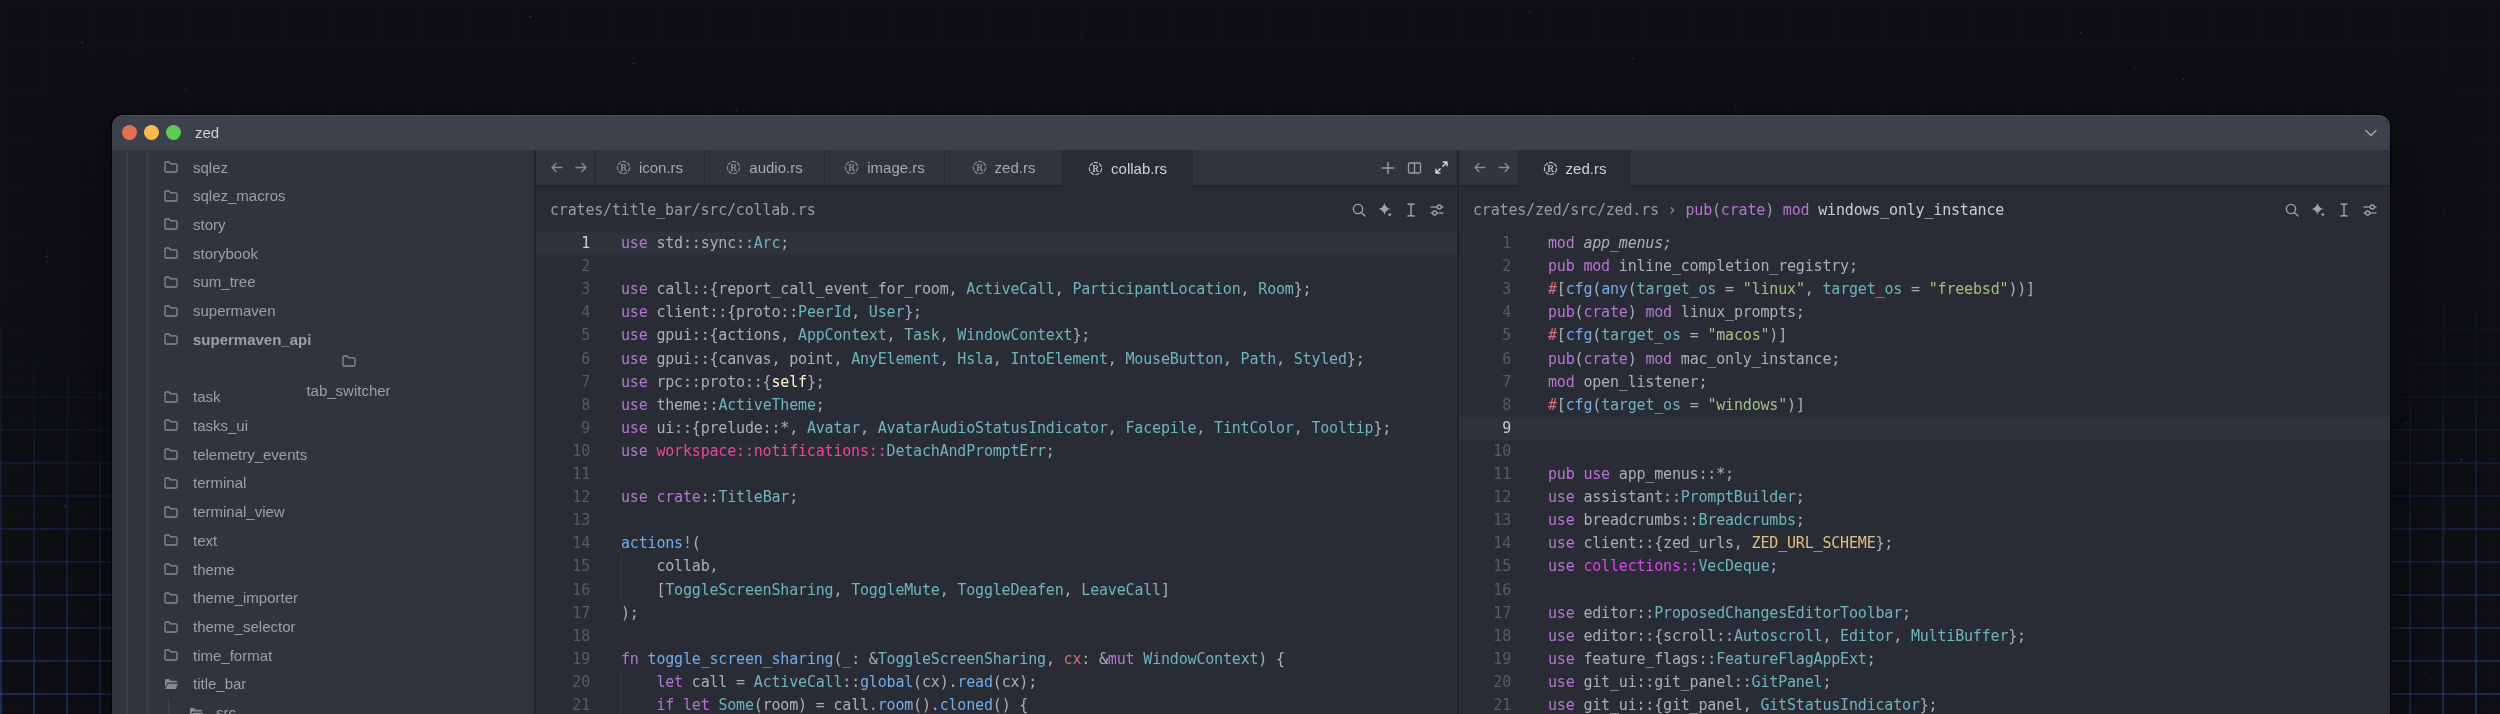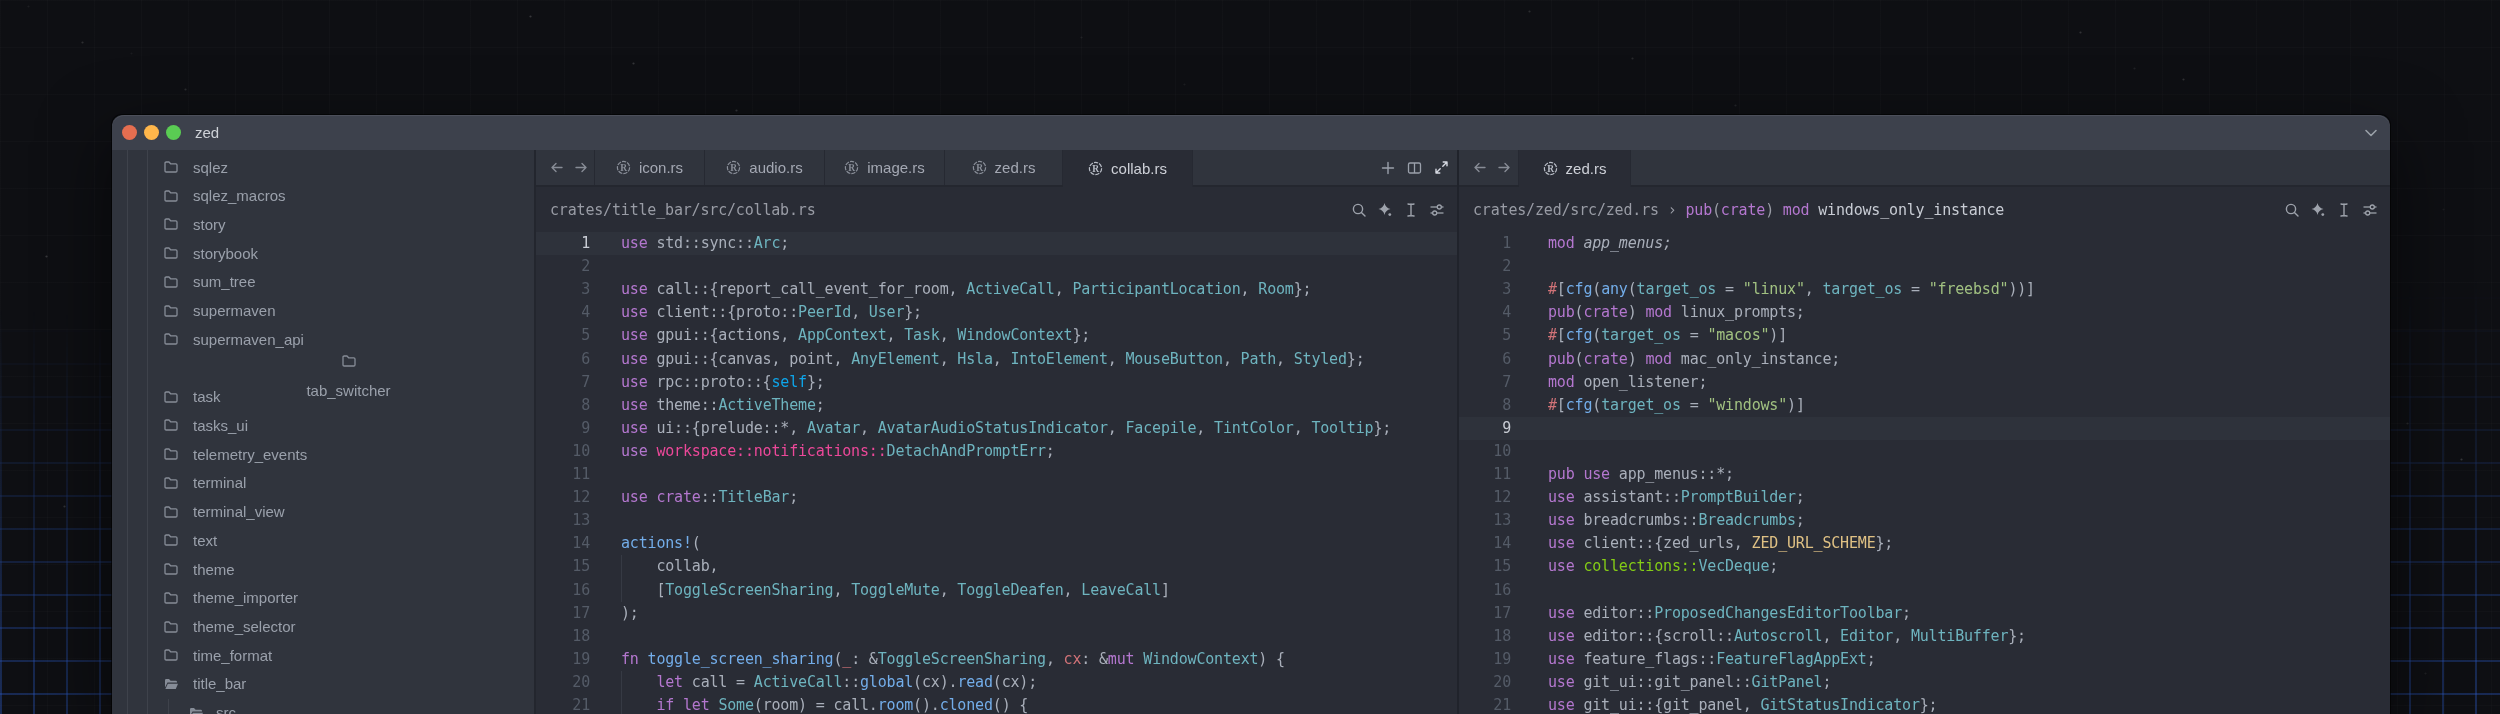--- a/index.html
+++ b/index.html
@@ -138,21 +138,21 @@
             <span>sum_tree</span>
           </div>
           <div class="tree-row" style="top: 146.1px;">
             <span class="ficon">
               <svg width="16" height="14" viewBox="0 0 16 14">
                 <path d="M2 3.2 Q2 2 3.2 2 H6 L7.6 3.8 H12.8 Q14 3.8 14 5 V10.8 Q14 12 12.8 12 H3.2 Q2 12 2 10.8 Z" fill="none" stroke="currentColor" stroke-width="1.3" stroke-linejoin="round"></path>
               </svg>
             </span>
             <span>supermaven</span>
           </div>
-          <div class="tree-row" style="top: 174.82px;">
+          <div class="tree-row" style="top: 174.82px; font-weight: bold;">
             <span class="ficon">
               <svg width="16" height="14" viewBox="0 0 16 14">
                 <path d="M2 3.2 Q2 2 3.2 2 H6 L7.6 3.8 H12.8 Q14 3.8 14 5 V10.8 Q14 12 12.8 12 H3.2 Q2 12 2 10.8 Z" fill="none" stroke="currentColor" stroke-width="1.3" stroke-linejoin="round"></path>
               </svg>
             </span>
             <span>supermaven_api</span>
           </div>
           <div class="tree-row" style="top: 203.54px; flex-direction: column;">
             <span class="ficon">
               <svg width="16" height="14" viewBox="0 0 16 14">
@@ -381,21 +381,21 @@
           <div class="cl" style="top: 23.1px; left: 85px;"></div>
           <div class="gut" style="top: 46.2px; width: 54px;">3</div>
           <div class="cl" style="top: 46.2px; left: 85px;"><span style="color: rgb(180, 119, 207);">use </span><span style="color: rgb(169, 175, 186);">call::{report_call_event_for_room, </span><span style="color: rgb(110, 180, 191);">ActiveCall</span><span style="color: rgb(169, 175, 186);">, </span><span style="color: rgb(110, 180, 191);">ParticipantLocation</span><span style="color: rgb(169, 175, 186);">, </span><span style="color: rgb(110, 180, 191);">Room</span><span style="color: rgb(169, 175, 186);">};</span></div>
           <div class="gut" style="top: 69.3px; width: 54px;">4</div>
           <div class="cl" style="top: 69.3px; left: 85px;"><span style="color: rgb(180, 119, 207);">use </span><span style="color: rgb(169, 175, 186);">client::{proto::</span><span style="color: rgb(110, 180, 191);">PeerId</span><span style="color: rgb(169, 175, 186);">, </span><span style="color: rgb(110, 180, 191);">User</span><span style="color: rgb(169, 175, 186);">};</span></div>
           <div class="gut" style="top: 92.4px; width: 54px;">5</div>
           <div class="cl" style="top: 92.4px; left: 85px;"><span style="color: rgb(180, 119, 207);">use </span><span style="color: rgb(169, 175, 186);">gpui::{actions, </span><span style="color: rgb(110, 180, 191);">AppContext</span><span style="color: rgb(169, 175, 186);">, </span><span style="color: rgb(110, 180, 191);">Task</span><span style="color: rgb(169, 175, 186);">, </span><span style="color: rgb(110, 180, 191);">WindowContext</span><span style="color: rgb(169, 175, 186);">};</span></div>
           <div class="gut" style="top: 115.5px; width: 54px;">6</div>
           <div class="cl" style="top: 115.5px; left: 85px;"><span style="color: rgb(180, 119, 207);">use </span><span style="color: rgb(169, 175, 186);">gpui::{canvas, point, </span><span style="color: rgb(110, 180, 191);">AnyElement</span><span style="color: rgb(169, 175, 186);">, </span><span style="color: rgb(110, 180, 191);">Hsla</span><span style="color: rgb(169, 175, 186);">, </span><span style="color: rgb(110, 180, 191);">IntoElement</span><span style="color: rgb(169, 175, 186);">, </span><span style="color: rgb(110, 180, 191);">MouseButton</span><span style="color: rgb(169, 175, 186);">, </span><span style="color: rgb(110, 180, 191);">Path</span><span style="color: rgb(169, 175, 186);">, </span><span style="color: rgb(110, 180, 191);">Styled</span><span style="color: rgb(169, 175, 186);">};</span></div>
           <div class="gut" style="top: 138.6px; width: 54px;">7</div>
-          <div class="cl" style="top: 138.6px; left: 85px;"><span style="color: rgb(180, 119, 207);">use </span><span style="color: rgb(169, 175, 186);">rpc::proto::{</span><span style="color: #0ea5e9;">self</span><span style="color: rgb(169, 175, 186);">};</span></div>
+          <div class="cl" style="top: 138.6px; left: 85px;"><span style="color: rgb(180, 119, 207);">use </span><span style="color: rgb(169, 175, 186);">rpc::proto::{</span><span style="color: #fef9c3;">self</span><span style="color: rgb(169, 175, 186);">};</span></div>
           <div class="gut" style="top: 161.7px; width: 54px;">8</div>
           <div class="cl" style="top: 161.7px; left: 85px;"><span style="color: rgb(180, 119, 207);">use </span><span style="color: rgb(169, 175, 186);">theme::</span><span style="color: rgb(110, 180, 191);">ActiveTheme</span><span style="color: rgb(169, 175, 186);">;</span></div>
           <div class="gut" style="top: 184.8px; width: 54px;">9</div>
           <div class="cl" style="top: 184.8px; left: 85px;"><span style="color: rgb(180, 119, 207);">use </span><span style="color: rgb(169, 175, 186);">ui::{prelude::*, </span><span style="color: rgb(110, 180, 191);">Avatar</span><span style="color: rgb(169, 175, 186);">, </span><span style="color: rgb(110, 180, 191);">AvatarAudioStatusIndicator</span><span style="color: rgb(169, 175, 186);">, </span><span style="color: rgb(110, 180, 191);">Facepile</span><span style="color: rgb(169, 175, 186);">, </span><span style="color: rgb(110, 180, 191);">TintColor</span><span style="color: rgb(169, 175, 186);">, </span><span style="color: rgb(110, 180, 191);">Tooltip</span><span style="color: rgb(169, 175, 186);">};</span></div>
           <div class="gut" style="top: 207.9px; width: 54px;">10</div>
           <div class="cl" style="top: 207.9px; left: 85px;"><span style="color: rgb(180, 119, 207);">use </span><span style="color: #ec4899;">workspace::notifications::</span><span style="color: rgb(110, 180, 191);">DetachAndPromptErr</span><span style="color: rgb(169, 175, 186);">;</span></div>
           <div class="gut" style="top: 231px; width: 54px;">11</div>
           <div class="cl" style="top: 231px; left: 85px;"></div>
           <div class="gut" style="top: 254.1px; width: 54px;">12</div>
           <div class="cl" style="top: 254.1px; left: 85px;"><span style="color: rgb(180, 119, 207);">use </span><span style="color: rgb(180, 119, 207);">crate</span><span style="color: rgb(169, 175, 186);">::</span><span style="color: rgb(110, 180, 191);">TitleBar</span><span style="color: rgb(169, 175, 186);">;</span></div>
@@ -473,20 +473,21 @@
                 <circle cx="5.7" cy="11" r="2" fill="#292c35" stroke="currentColor" stroke-width="1.3"></circle>
               </svg>
             </span>
           </div>
         </div>
         <div class="editor">
           <div class="curline" style="top: 184.8px;"></div>
           <div class="gut" style="top: 0px; width: 52px;">1</div>
           <div class="cl" style="top: 0px; left: 89px;"><span style="color: rgb(180, 119, 207);">mod </span><span style="color: rgb(169, 175, 186); font-style: italic;">app_menus;</span></div>
           <div class="gut" style="top: 23.1px; width: 52px;">2</div>
+          <div class="cl" style="top: 23.1px; left: 89px;"><span style="color: rgb(180, 119, 207);">pub mod </span><span style="color: rgb(169, 175, 186);">inline_completion_registry;</span></div>
           <div class="gut" style="top: 46.2px; width: 52px;">3</div>
           <div class="cl" style="top: 46.2px; left: 89px;"><span style="color: rgb(208, 114, 119);">#</span><span style="color: rgb(169, 175, 186);">[</span><span style="color: rgb(115, 173, 233);">cfg</span><span style="color: rgb(169, 175, 186);">(</span><span style="color: rgb(115, 173, 233);">any</span><span style="color: rgb(169, 175, 186);">(</span><span style="color: rgb(110, 180, 191);">target_os</span><span style="color: rgb(169, 175, 186);"> = </span><span style="color: rgb(161, 193, 129);">"linux"</span><span style="color: rgb(169, 175, 186);">, </span><span style="color: rgb(110, 180, 191);">target_os</span><span style="color: rgb(169, 175, 186);"> = </span><span style="color: rgb(161, 193, 129);">"freebsd"</span><span style="color: rgb(169, 175, 186);">))]</span></div>
           <div class="gut" style="top: 69.3px; width: 52px;">4</div>
           <div class="cl" style="top: 69.3px; left: 89px;"><span style="color: rgb(180, 119, 207);">pub</span><span style="color: rgb(169, 175, 186);">(</span><span style="color: rgb(180, 119, 207);">crate</span><span style="color: rgb(169, 175, 186);">) </span><span style="color: rgb(180, 119, 207);">mod </span><span style="color: rgb(169, 175, 186);">linux_prompts;</span></div>
           <div class="gut" style="top: 92.4px; width: 52px;">5</div>
           <div class="cl" style="top: 92.4px; left: 89px;"><span style="color: rgb(208, 114, 119);">#</span><span style="color: rgb(169, 175, 186);">[</span><span style="color: rgb(115, 173, 233);">cfg</span><span style="color: rgb(169, 175, 186);">(</span><span style="color: rgb(110, 180, 191);">target_os</span><span style="color: rgb(169, 175, 186);"> = </span><span style="color: rgb(161, 193, 129);">"macos"</span><span style="color: rgb(169, 175, 186);">)]</span></div>
           <div class="gut" style="top: 115.5px; width: 52px;">6</div>
           <div class="cl" style="top: 115.5px; left: 89px;"><span style="color: rgb(180, 119, 207);">pub</span><span style="color: rgb(169, 175, 186);">(</span><span style="color: rgb(180, 119, 207);">crate</span><span style="color: rgb(169, 175, 186);">) </span><span style="color: rgb(180, 119, 207);">mod </span><span style="color: rgb(169, 175, 186);">mac_only_instance;</span></div>
           <div class="gut" style="top: 138.6px; width: 52px;">7</div>
           <div class="cl" style="top: 138.6px; left: 89px;"><span style="color: rgb(180, 119, 207);">mod </span><span style="color: rgb(169, 175, 186);">open_listener;</span></div>
@@ -497,21 +498,21 @@
           <div class="cl" style="top: 207.9px; left: 89px;"></div>
           <div class="gut" style="top: 231px; width: 52px;">11</div>
           <div class="cl" style="top: 231px; left: 89px;"><span style="color: rgb(180, 119, 207);">pub use </span><span style="color: rgb(169, 175, 186);">app_menus::*;</span></div>
           <div class="gut" style="top: 254.1px; width: 52px;">12</div>
           <div class="cl" style="top: 254.1px; left: 89px;"><span style="color: rgb(180, 119, 207);">use </span><span style="color: rgb(169, 175, 186);">assistant::</span><span style="color: rgb(110, 180, 191);">PromptBuilder</span><span style="color: rgb(169, 175, 186);">;</span></div>
           <div class="gut" style="top: 277.2px; width: 52px;">13</div>
           <div class="cl" style="top: 277.2px; left: 89px;"><span style="color: rgb(180, 119, 207);">use </span><span style="color: rgb(169, 175, 186);">breadcrumbs::</span><span style="color: rgb(110, 180, 191);">Breadcrumbs</span><span style="color: rgb(169, 175, 186);">;</span></div>
           <div class="gut" style="top: 300.3px; width: 52px;">14</div>
           <div class="cl" style="top: 300.3px; left: 89px;"><span style="color: rgb(180, 119, 207);">use </span><span style="color: rgb(169, 175, 186);">client::{zed_urls, </span><span style="color: rgb(223, 193, 132);">ZED_URL_SCHEME</span><span style="color: rgb(169, 175, 186);">};</span></div>
           <div class="gut" style="top: 323.4px; width: 52px;">15</div>
-          <div class="cl" style="top: 323.4px; left: 89px;"><span style="color: rgb(180, 119, 207);">use </span><span style="color: #84cc16; text-align: center;">collections::</span><span style="color: rgb(110, 180, 191);">VecDeque</span><span style="color: rgb(169, 175, 186);">;</span></div>
+          <div class="cl" style="top: 323.4px; left: 89px;"><span style="color: rgb(180, 119, 207);">use </span><span style="color: #d946ef; text-align: center;">collections::</span><span style="color: rgb(110, 180, 191);">VecDeque</span><span style="color: rgb(169, 175, 186);">;</span></div>
           <div class="gut" style="top: 346.5px; width: 52px;">16</div>
           <div class="gut" style="top: 369.6px; width: 52px;">17</div>
           <div class="cl" style="top: 369.6px; left: 89px;"><span style="color: rgb(180, 119, 207);">use </span><span style="color: rgb(169, 175, 186);">editor::</span><span style="color: rgb(110, 180, 191);">ProposedChangesEditorToolbar</span><span style="color: rgb(169, 175, 186);">;</span></div>
           <div class="gut" style="top: 392.7px; width: 52px;">18</div>
           <div class="cl" style="top: 392.7px; left: 89px;"><span style="color: rgb(180, 119, 207);">use </span><span style="color: rgb(169, 175, 186);">editor::{scroll::</span><span style="color: rgb(110, 180, 191);">Autoscroll</span><span style="color: rgb(169, 175, 186);">, </span><span style="color: rgb(110, 180, 191);">Editor</span><span style="color: rgb(169, 175, 186);">, </span><span style="color: rgb(110, 180, 191);">MultiBuffer</span><span style="color: rgb(169, 175, 186);">};</span></div>
           <div class="gut" style="top: 415.8px; width: 52px;">19</div>
           <div class="cl" style="top: 415.8px; left: 89px;"><span style="color: rgb(180, 119, 207);">use </span><span style="color: rgb(169, 175, 186);">feature_flags::</span><span style="color: rgb(110, 180, 191);">FeatureFlagAppExt</span><span style="color: rgb(169, 175, 186);">;</span></div>
           <div class="gut" style="top: 438.9px; width: 52px;">20</div>
           <div class="cl" style="top: 438.9px; left: 89px;"><span style="color: rgb(180, 119, 207);">use </span><span style="color: rgb(169, 175, 186);">git_ui::git_panel::</span><span style="color: rgb(110, 180, 191);">GitPanel</span><span style="color: rgb(169, 175, 186);">;</span></div>
           <div class="gut" style="top: 462px; width: 52px;">21</div>

